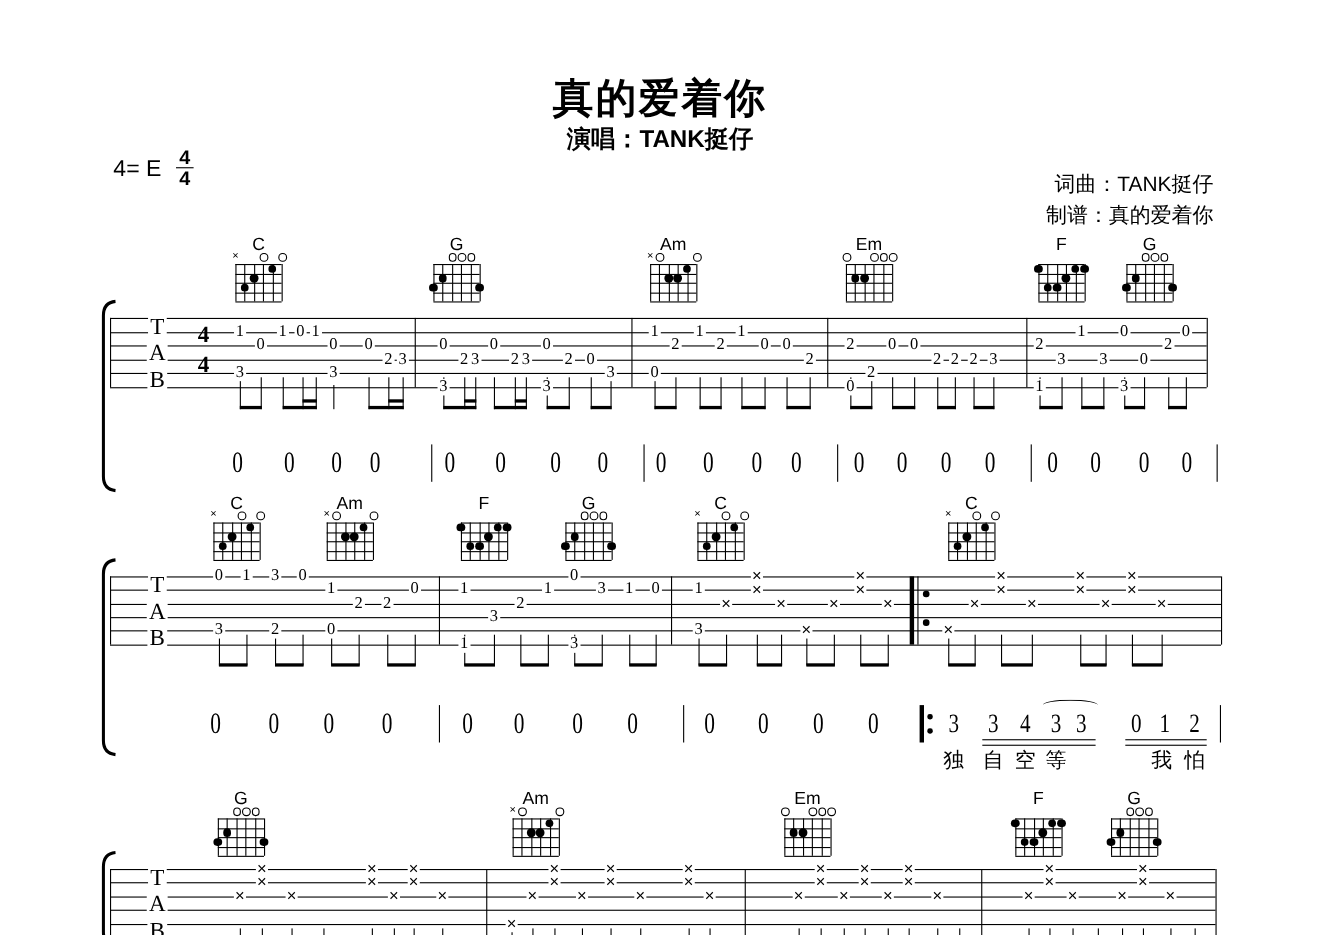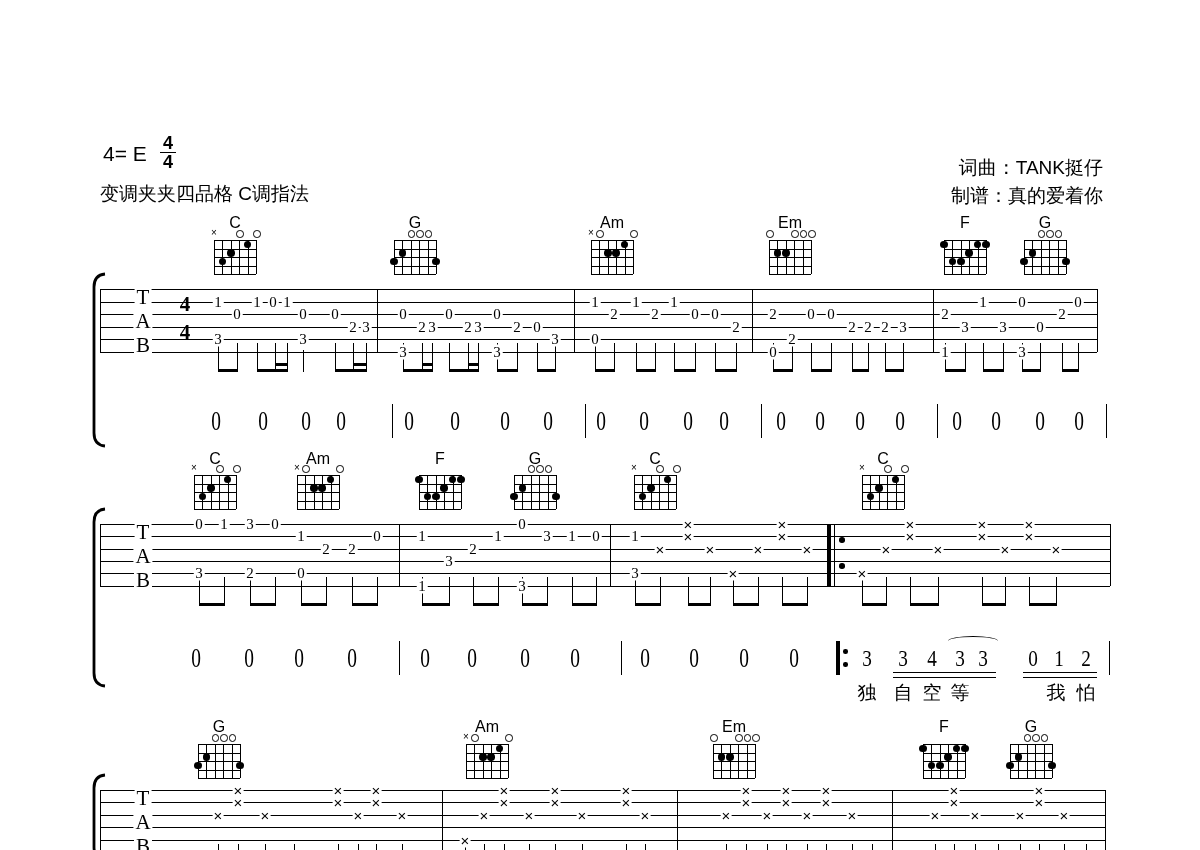--- a/index.html
+++ b/index.html
@@ -20,27 +20,28 @@
   .oc{border:1.2px solid #000;border-radius:50%;background:#fff;}
   .title{font-size:37px;font-weight:bold;letter-spacing:2px;}
   .sub{font-size:22px;font-weight:bold;}
   .hl{font-size:19px;}
   .slur{border-top:1.6px solid #000;border-radius:50% 50% 0 0;}
 </style>
 </head>
 <body>
 
 <div id="page">
+  <div class="abs ctr title" style="left:600px;top:90px;">真的爱着你</div>
+  <div class="abs ctr sub" style="left:600px;top:127px;">演唱：TANK挺仔</div>
 
   <div class="abs hl" style="left:103px;top:142px;font-size:21px;">4= E</div>
   <div class="abs" style="left:160px;top:134px;text-align:center;">
     <div style="font-size:18px;font-weight:bold;line-height:1;padding:0 3px;border-bottom:1.6px solid #000;">4</div>
     <div style="font-size:18px;font-weight:bold;line-height:1.05;">4</div>
   </div>
-  <div class="abs hl" style="left:100px;top:181px;">变调夹夹四品格 C调指法</div>
   <div class="abs hl" style="right:97px;top:155px;">词曲：TANK挺仔</div>
   <div class="abs hl" style="right:97px;top:183px;">制谱：真的爱着你</div>
 <svg width="16" height="176" style="position: absolute; left: 92px; top: 272px;">
       <path d="M13,2 Q2,3 2,15 L2,161 Q2,173 13,174" fill="none" stroke="#000" stroke-width="2.8"></path>
     </svg>
     <div class="abs ln" style="left: 100px; top: 289px; width: 997px; height: 1.1px;"></div>
     <div class="abs ln" style="left: 100px; top: 301.5px; width: 997px; height: 1.1px;"></div>
     <div class="abs ln" style="left: 100px; top: 314px; width: 997px; height: 1.1px;"></div>
     <div class="abs ln" style="left: 100px; top: 326.5px; width: 997px; height: 1.1px;"></div>
     <div class="abs ln" style="left: 100px; top: 339px; width: 997px; height: 1.1px;"></div>

